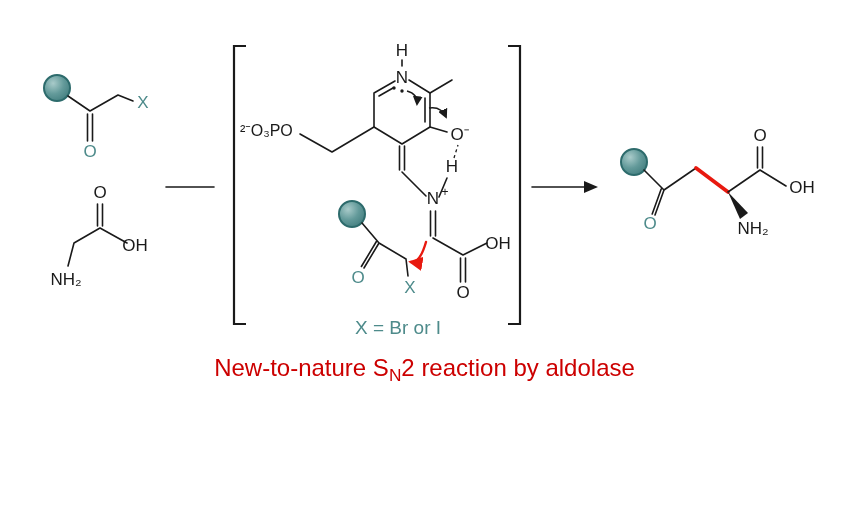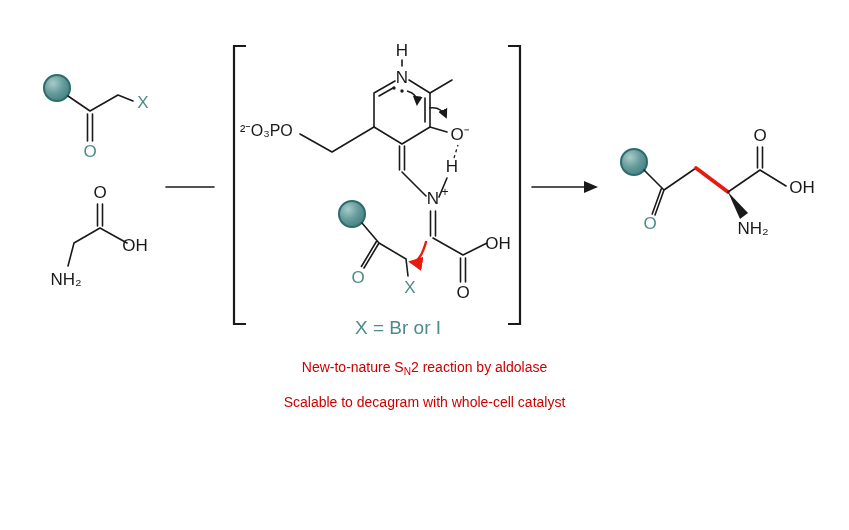--- a/index.html
+++ b/index.html
@@ -18,21 +18,21 @@
   .curve-red{stroke:var(--arrow-red,#e8190f);stroke-width:2.4;fill:none;stroke-linecap:round;}
   .redbond{stroke:var(--arrow-red,#e8190f);stroke-width:3.8;stroke-linecap:round;}
   .small{font-size:12px;}
   .legend{font-size:19px;}
   .phos{font-size:16px;text-anchor:start;}
   .sphere{stroke:#2d6b6c;stroke-width:2;fill:url(#sphereG);}
   .arrowhead{fill:var(--ink,#1a1a1a);}
 
   
   .taglines{position:absolute;top:352px;left:0;width:849px;text-align:center;
-            color:var(--red,#cc0000);font-size:14px;line-height:31px;}
+            color:var(--red,#cc0000);font-size:24px;line-height:31px;}
   .sub{font-size:0.72em;vertical-align:-0.28em;}
   .it{font-style:italic;}
   .sup{font-size:0.72em;vertical-align:0.45em;font-style:italic;}
 </style>
 </head>
 <body>
 
 <div class="stage">
 
   <svg class="scheme-svg" width="849" height="346" viewBox="0 0 849 346">
@@ -128,16 +128,15 @@
       <polygon class="arrowhead" points="728,192 740,219 748,213"></polygon>
       <text class="atom teal" x="650" y="229">O</text>
       <text class="atom" x="760" y="141">O</text>
       <text class="atom" x="802" y="193">OH</text>
       <text class="atom" x="753" y="234">NH₂</text>
     </g>
   </svg>
 
   <div class="taglines">
     <div class="tagline"><span>New-to-nature S</span><span class="sub">N</span><span>2 reaction by aldolase</span></div>
-    <div class="tagline"><span>Scalable to decagram with whole-cell catalyst</span></div>
   </div>
 
 </div>
 
 </body></html>

